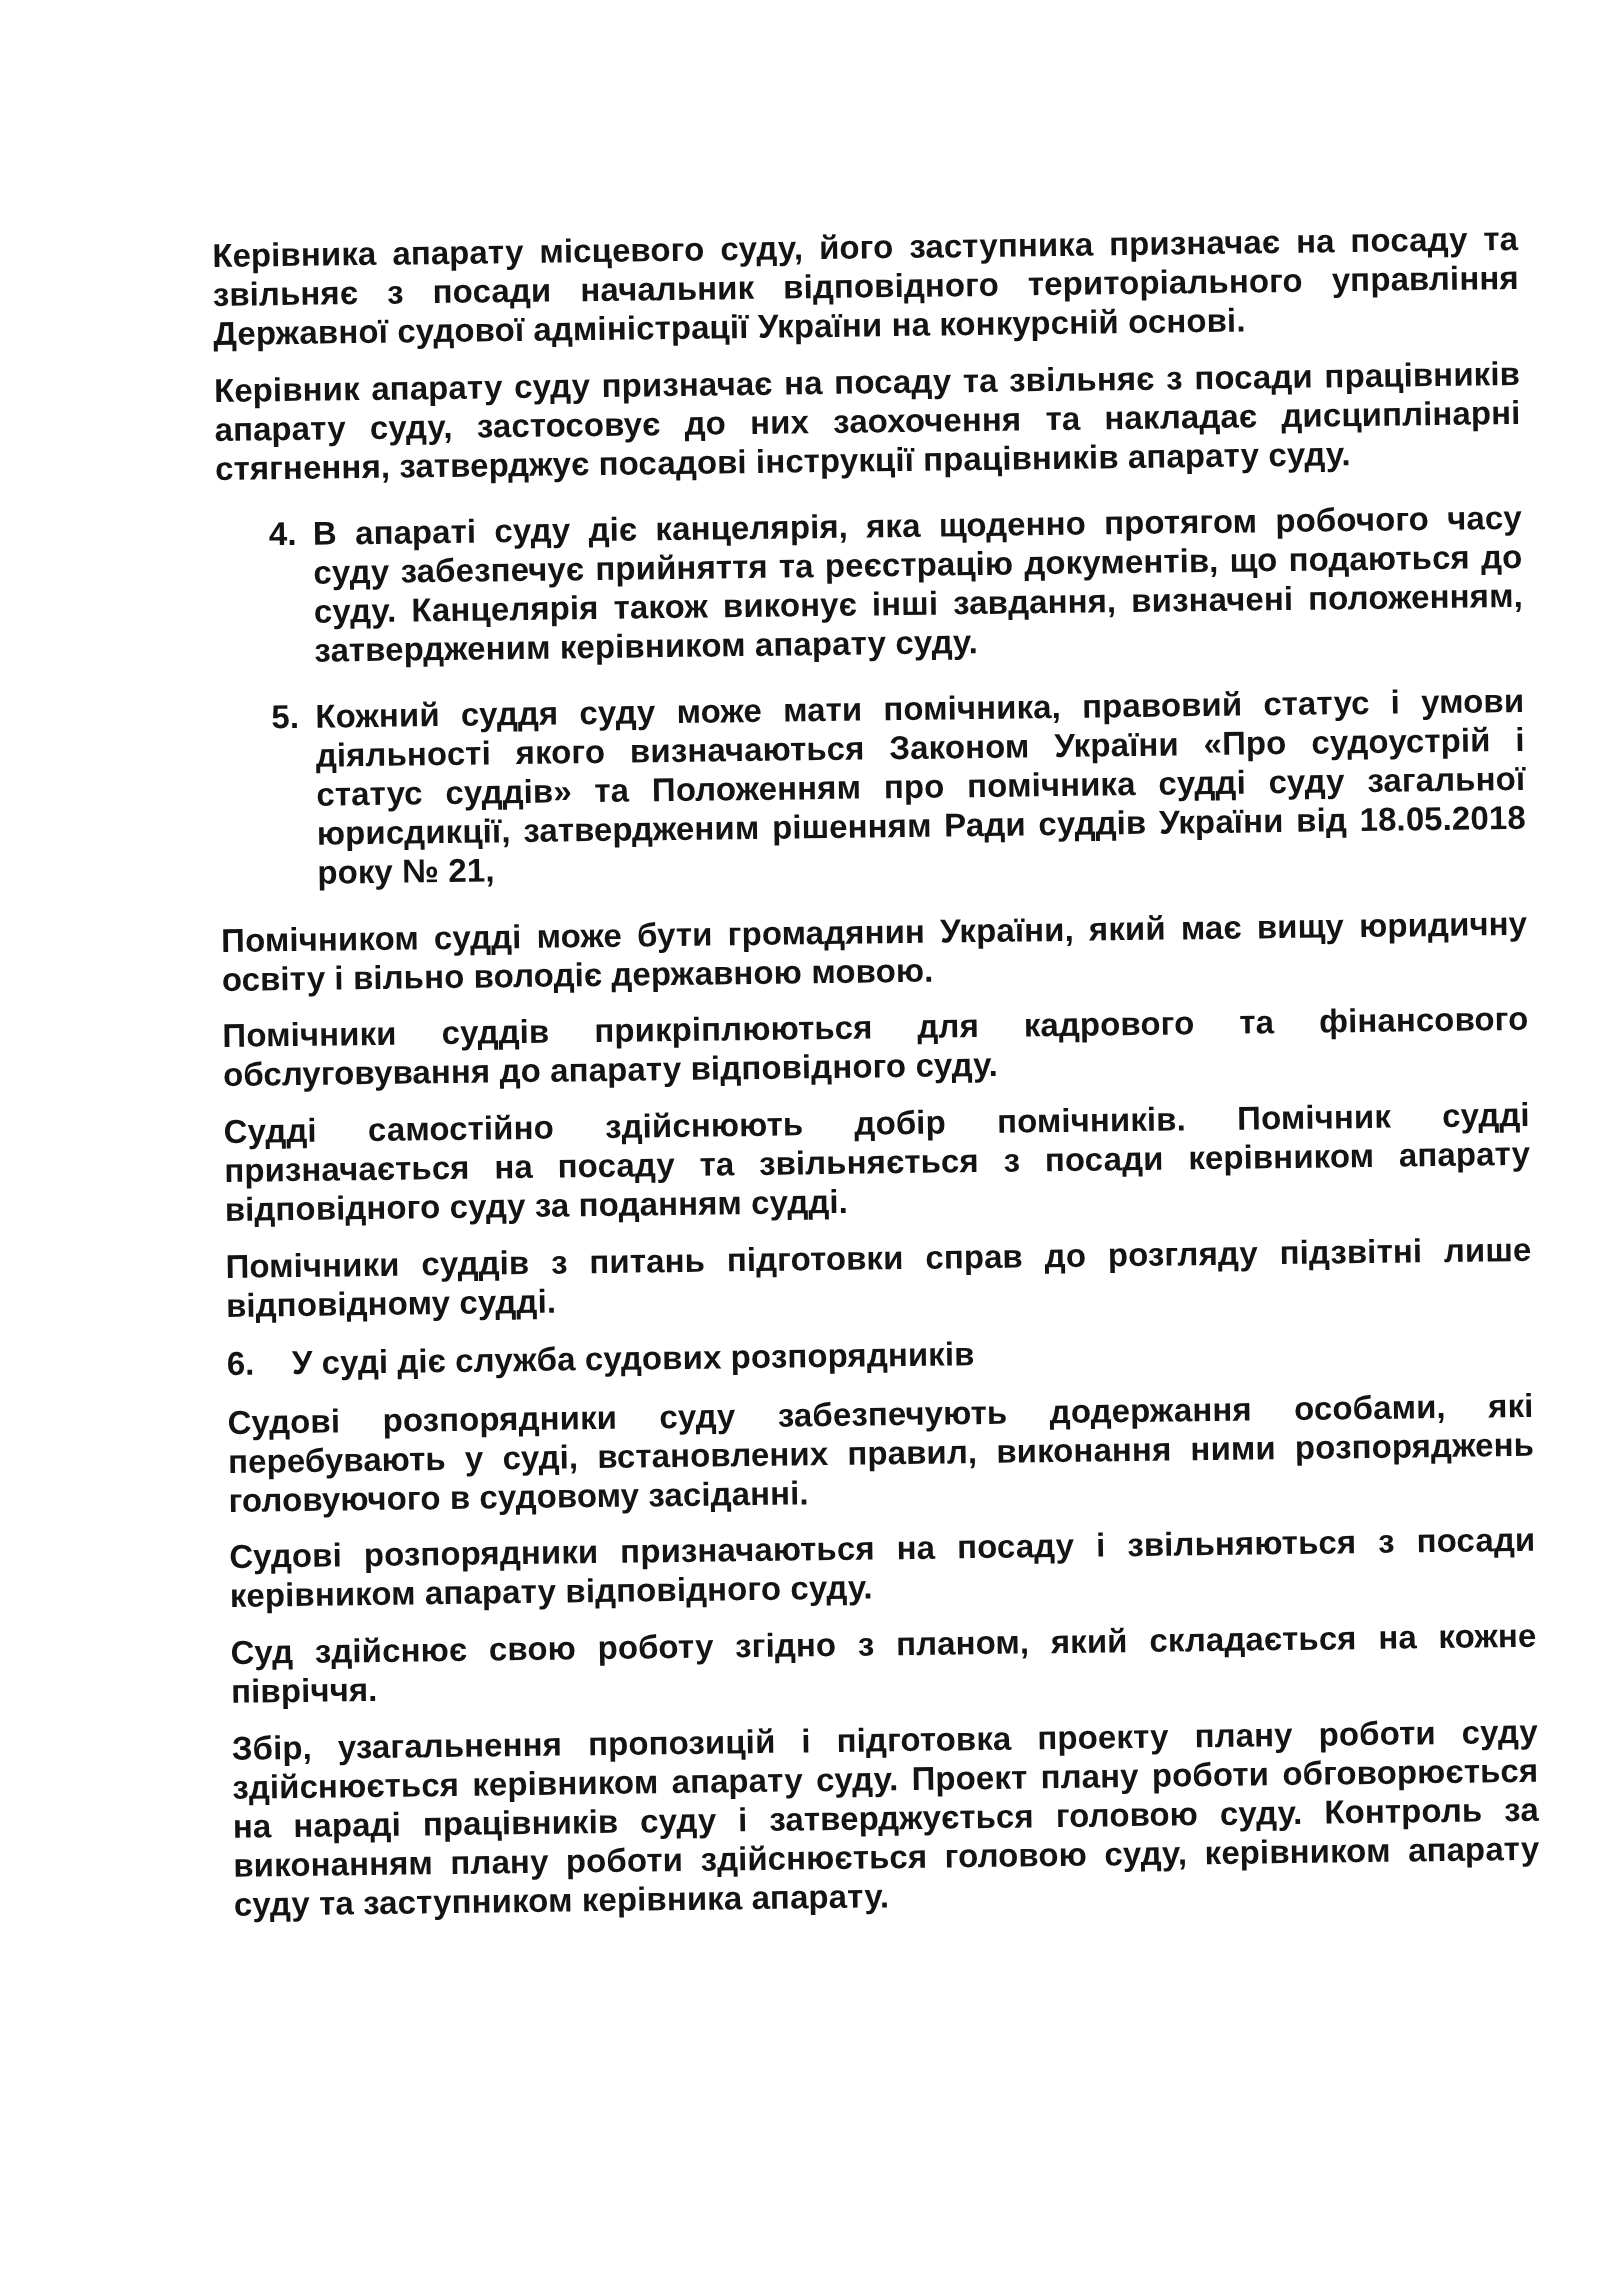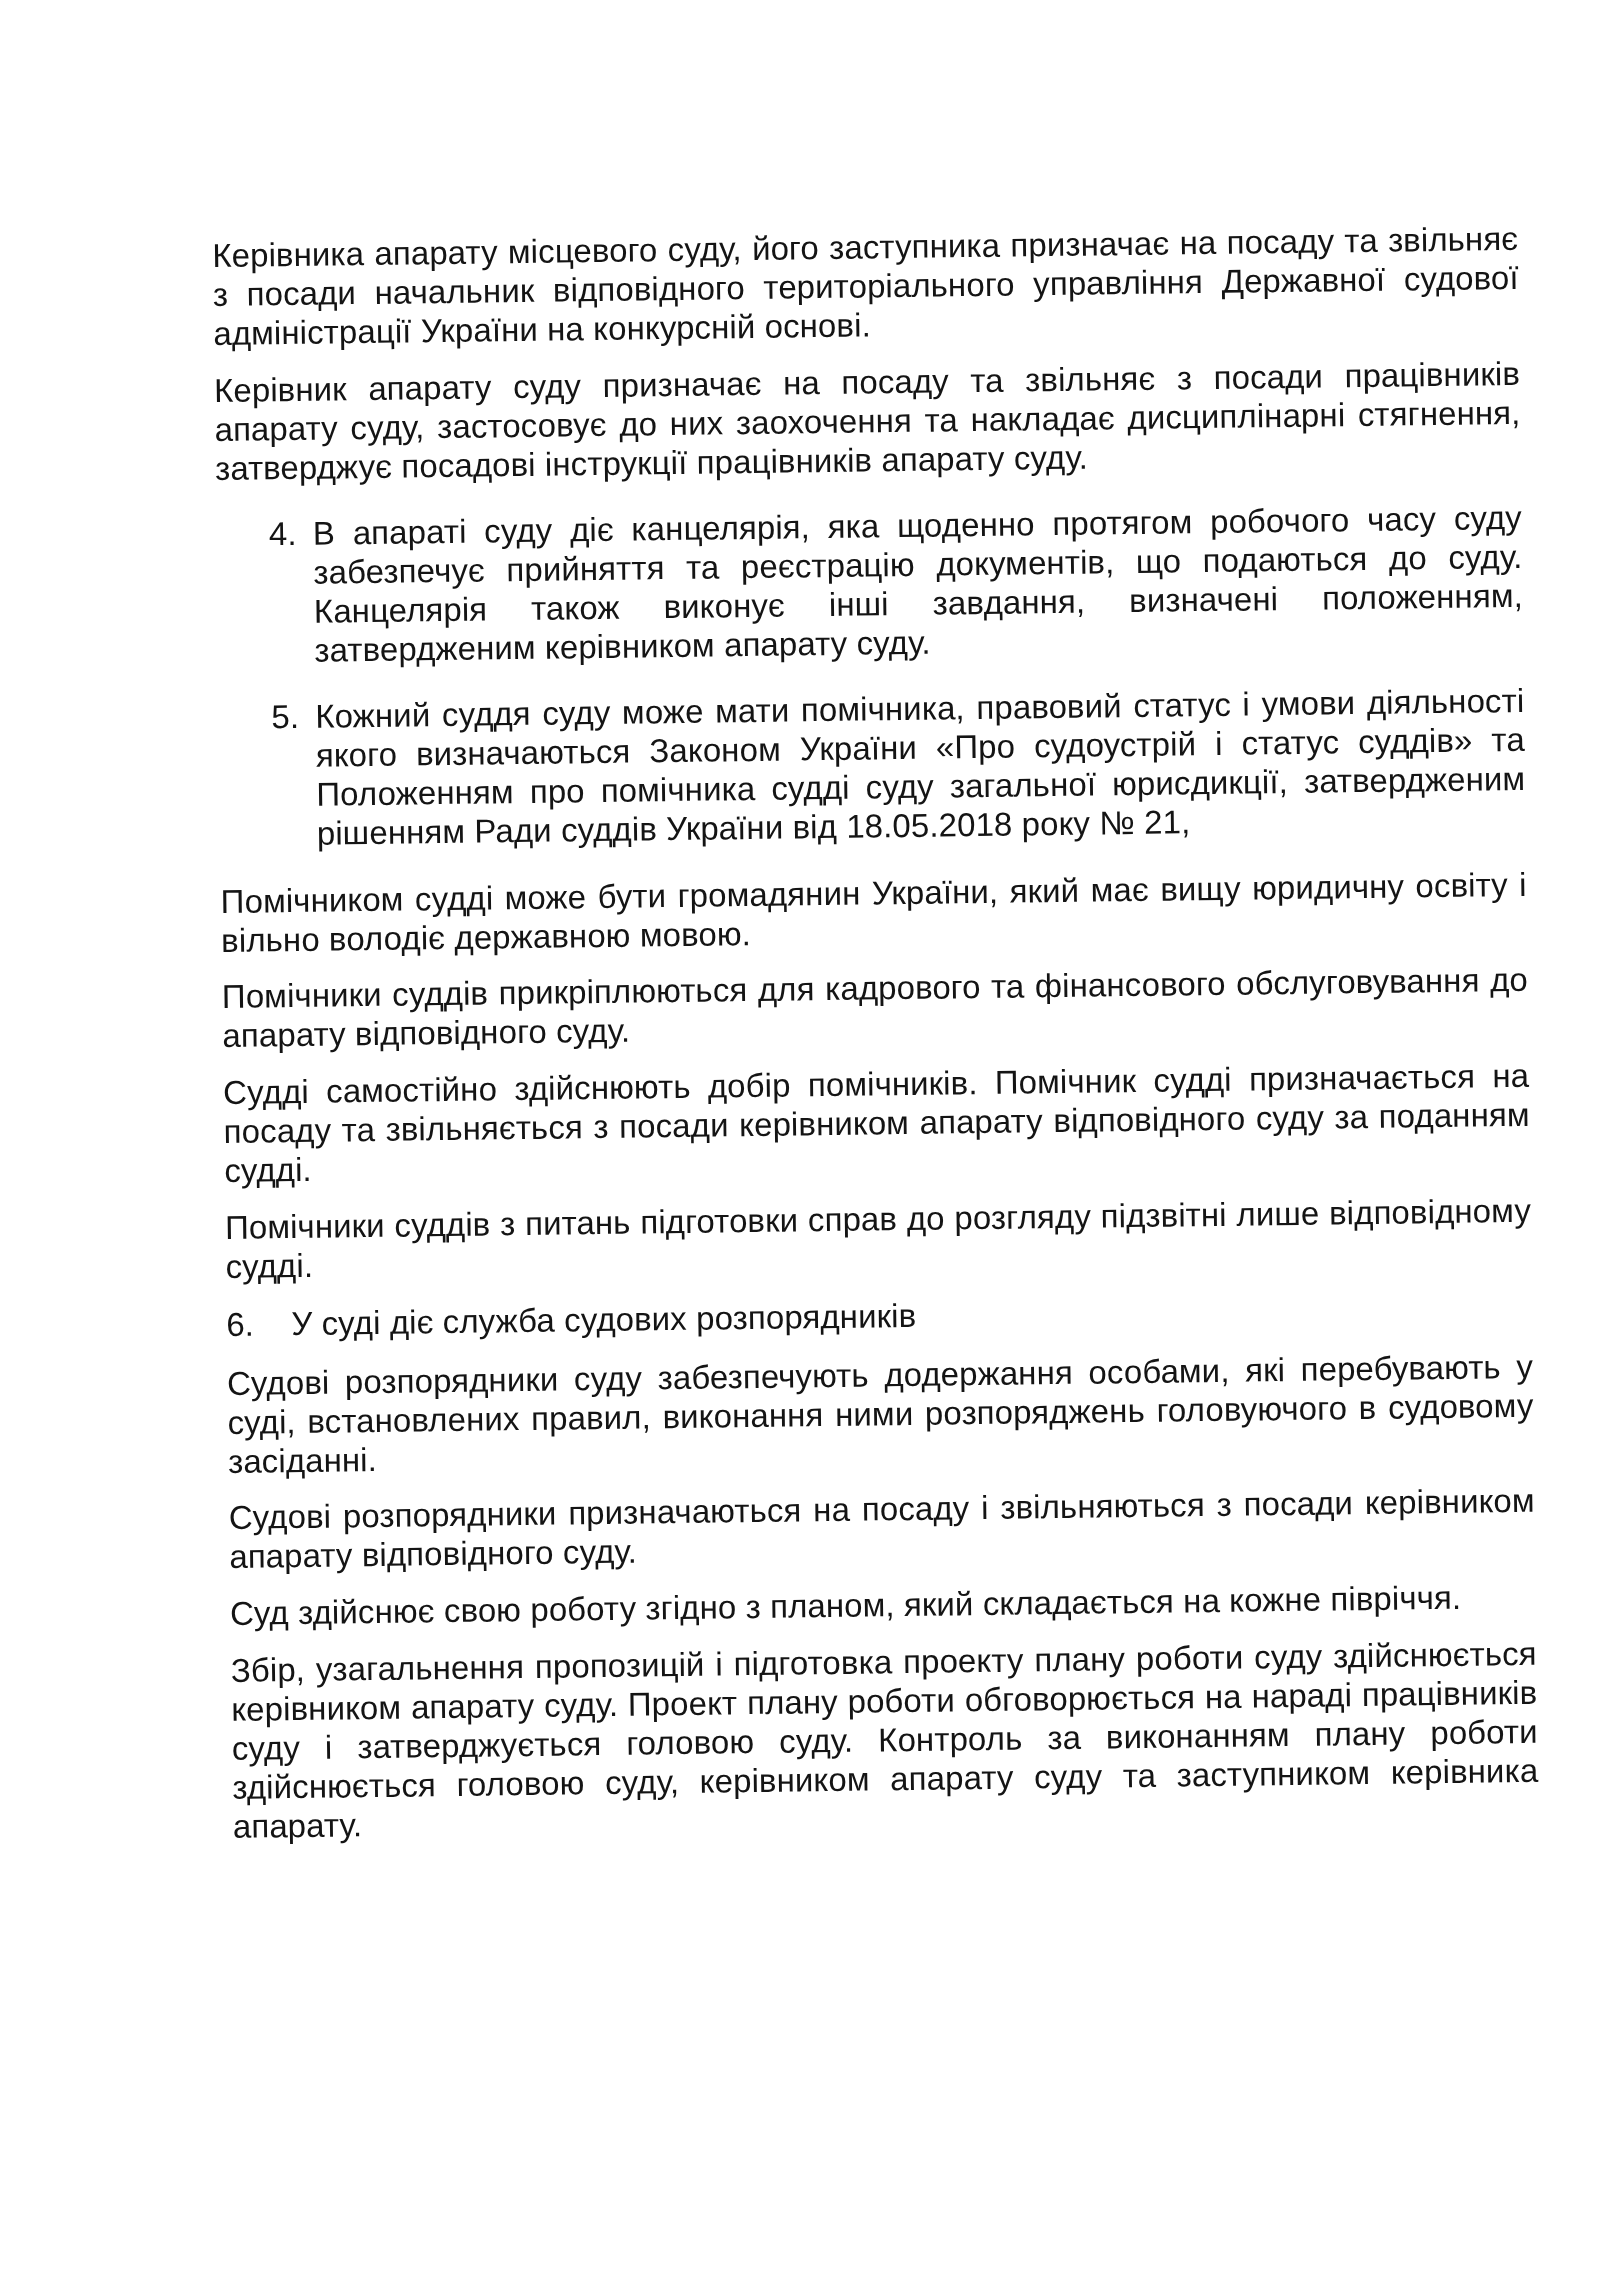--- a/index.html
+++ b/index.html
@@ -6,20 +6,21 @@
     margin: 0;
     padding: 0;
     background: #ffffff;
   }
   .page {
     position: relative;
     width: 1620px;
     height: 2273px;
     background: #ffffff;
     overflow: hidden;
+    font-weight: bold;
   }
   
   .doc {
     position: absolute;
     left: 212px;
     top: 236px;
     width: 1306px;
     transform: rotate(-0.75deg);
     transform-origin: 0 0;
     font-family: "Liberation Sans", sans-serif;

